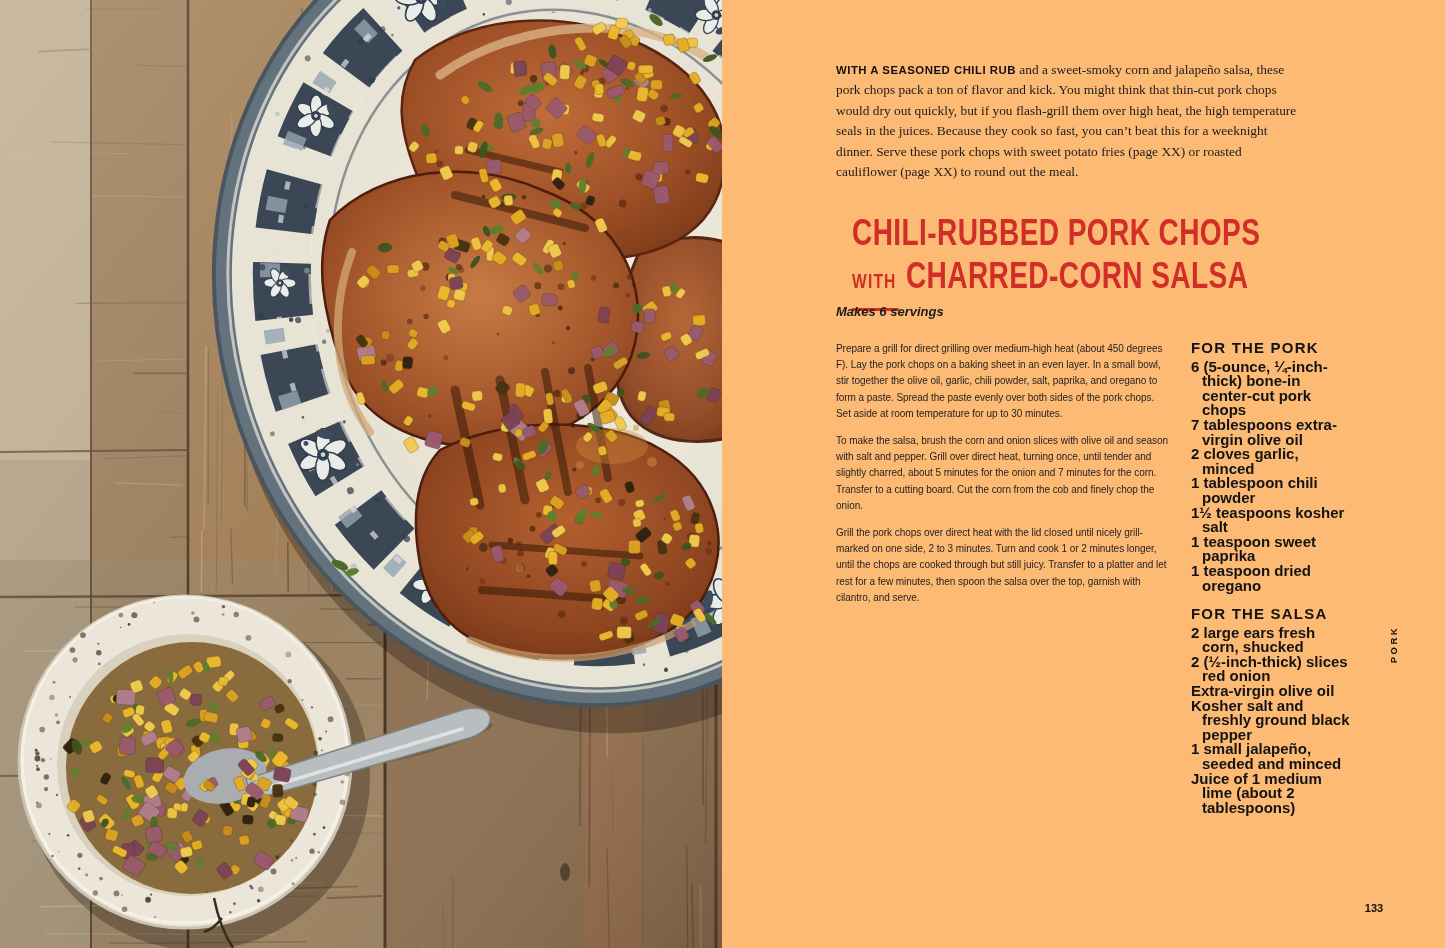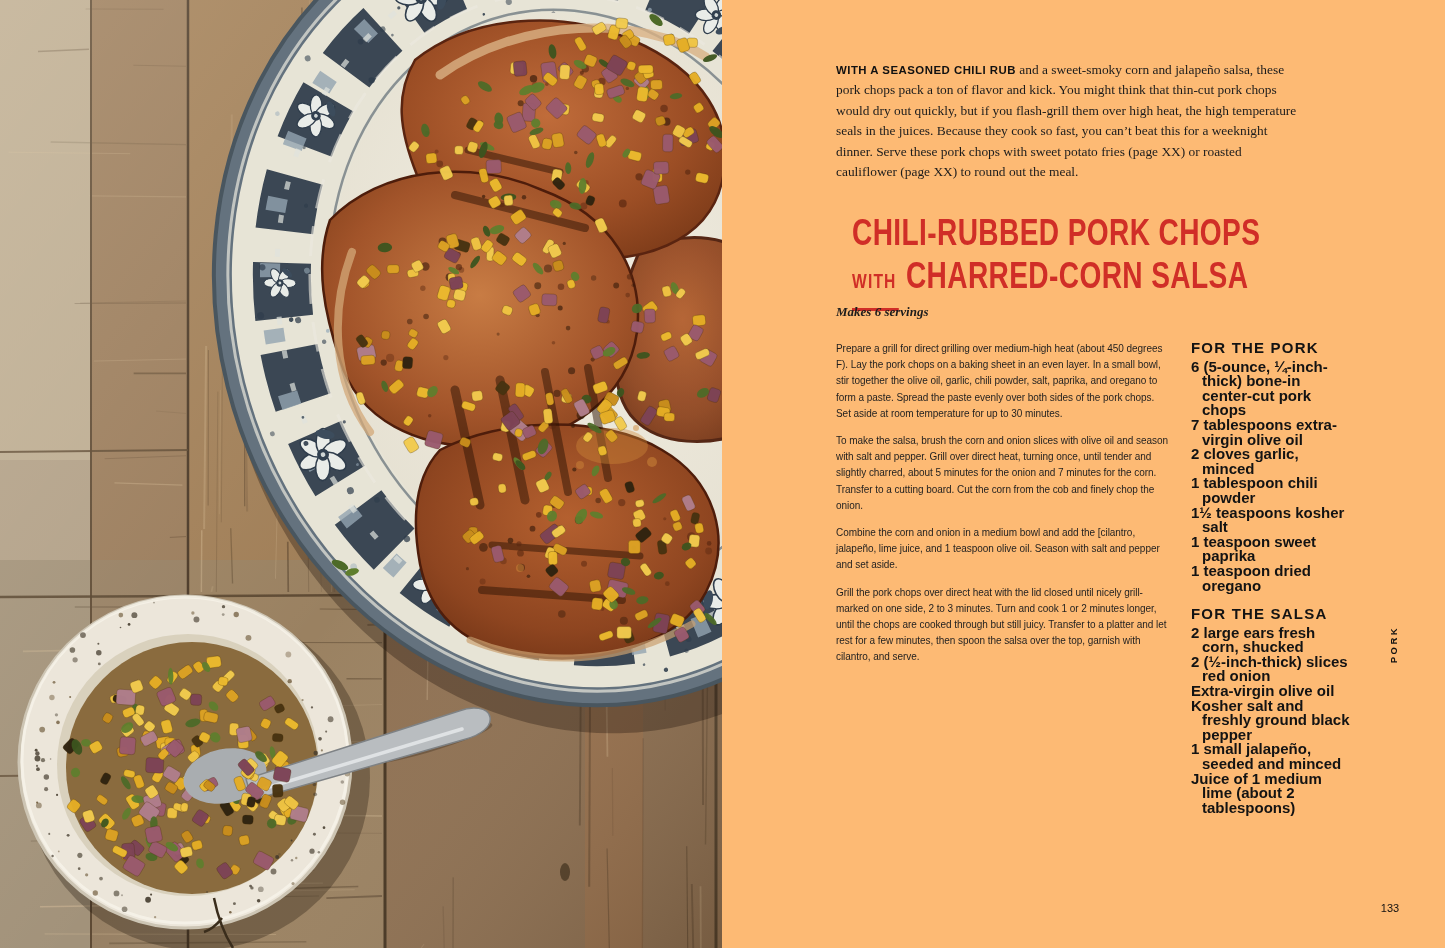--- a/index.html
+++ b/index.html
@@ -12,37 +12,37 @@
          font-family:"Liberation Serif",serif;font-size:13.4px;line-height:20.4px;color:#1c1c1c;}
   .intro .lead{font-family:"Liberation Sans",sans-serif;font-weight:bold;font-size:11.4px;
          letter-spacing:.5px;color:#111;}
 
   .title{position:absolute;left:114px;top:195px;margin:16px;color:var(--red,#d02e27);
          font-weight:bold;line-height:43px;font-size:36px;letter-spacing:.5px;}
   .tline{display:block;transform:scaleX(.78);transform-origin:0 50%;white-space:nowrap;}
   .with{display:inline-block;font-size:20px;letter-spacing:1.5px;border-bottom:3.5px solid var(--red,#d02e27);
         padding:0 3px 5px 0;margin-right:9px;}
 
-  .yield{position:absolute;left:114px;top:304px;margin:0;font-family:Liberation Serif, serif;
+  .yield{position:absolute;left:114px;top:304px;margin:0;font-family:Liberation Sans, sans-serif;
          font-style:italic;font-weight:bold;font-size:13px;color:#1c1c1c;}
 
   .steps{position:absolute;left:114px;top:341px;width:334px;font-size:10px;line-height:16.2px;
          color:#1f1f1f;letter-spacing:-.05px;}
   .steps p{margin:0 0 11px 0;}
 
   .ing{position:absolute;left:469px;top:341px;width:160px;font-size:15px;line-height:14.6px;
        font-weight:bold;color:#131313;}
   .ing-h{letter-spacing:1.2px;margin-bottom:4px;}
   .ing-i{padding-left:11px;text-indent:-11px;}
   .g2{margin-top:14px;}
 
   .side{position:absolute;left:641px;top:639px;width:60px;text-align:center;
         transform:rotate(-90deg);font-weight:bold;font-size:9.5px;letter-spacing:2.5px;color:#111;}
-  .pnum{position:absolute;left:648px;top:902px;width:40px;text-align:center;
-        font-weight:normal;font-size:11px;color:#111;}
+  .pnum{position:absolute;left:632px;top:902px;width:40px;text-align:center;
+        font-weight:bold;font-size:11px;color:#111;}
 </style>
 </head>
 <body>
 
 <div class="page">
 
   <div class="photo">
     <svg width="723" height="948" viewBox="0 0 723 948">
       <defs>
         <linearGradient id="woodLight" x1="0" y1="0" x2="1" y2="1">
@@ -1068,21 +1068,20 @@
     <h1 class="title">
       <span class="tline">CHILI-RUBBED PORK CHOPS</span>
       <span class="tline"><span class="with">WITH</span><span>CHARRED-CORN SALSA</span></span>
     </h1>
 
     <p class="yield">Makes 6 servings</p>
 
     <div class="steps">
       <p>Prepare a grill for direct grilling over medium-high heat (about 450 degrees F). Lay the pork chops on a baking sheet in an even layer. In a small bowl, stir together the olive oil, garlic, chili powder, salt, paprika, and oregano to form a paste. Spread the paste evenly over both sides of the pork chops. Set aside at room temperature for up to 30 minutes.</p>
       <p>To make the salsa, brush the corn and onion slices with olive oil and season with salt and pepper. Grill over direct heat, turning once, until tender and slightly charred, about 5 minutes for the onion and 7 minutes for the corn. Transfer to a cutting board. Cut the corn from the cob and finely chop the onion.</p>
-      <p>Combine the corn and onion in a medium bowl and add the [cilantro, jalapeño, lime juice, and 1 teaspoon olive oil. Season with salt and pepper and set aside.</p>
       <p>Grill the pork chops over direct heat with the lid closed until nicely grill-marked on one side, 2 to 3 minutes. Turn and cook 1 or 2 minutes longer, until the chops are cooked through but still juicy. Transfer to a platter and let rest for a few minutes, then spoon the salsa over the top, garnish with cilantro, and serve.</p>
     </div>
 
     <div class="ing">
       <div class="ing-h">FOR THE PORK</div>
       <div class="ing-i">6 (5-ounce, ¼-inch-thick) bone-in center-cut pork chops</div>
       <div class="ing-i">7 tablespoons extra-virgin olive oil</div>
       <div class="ing-i">2 cloves garlic, minced</div>
       <div class="ing-i">1 tablespoon chili powder</div>
       <div class="ing-i">1½ teaspoons kosher salt</div>

